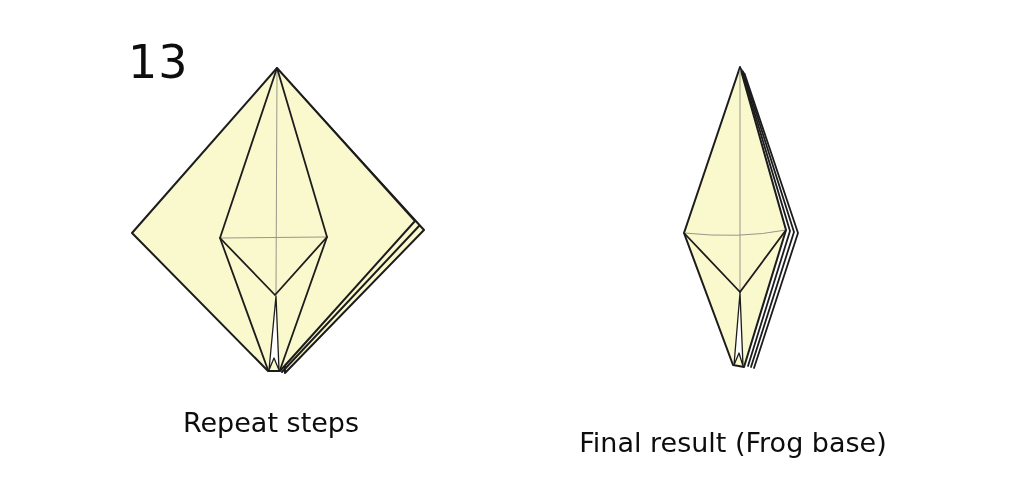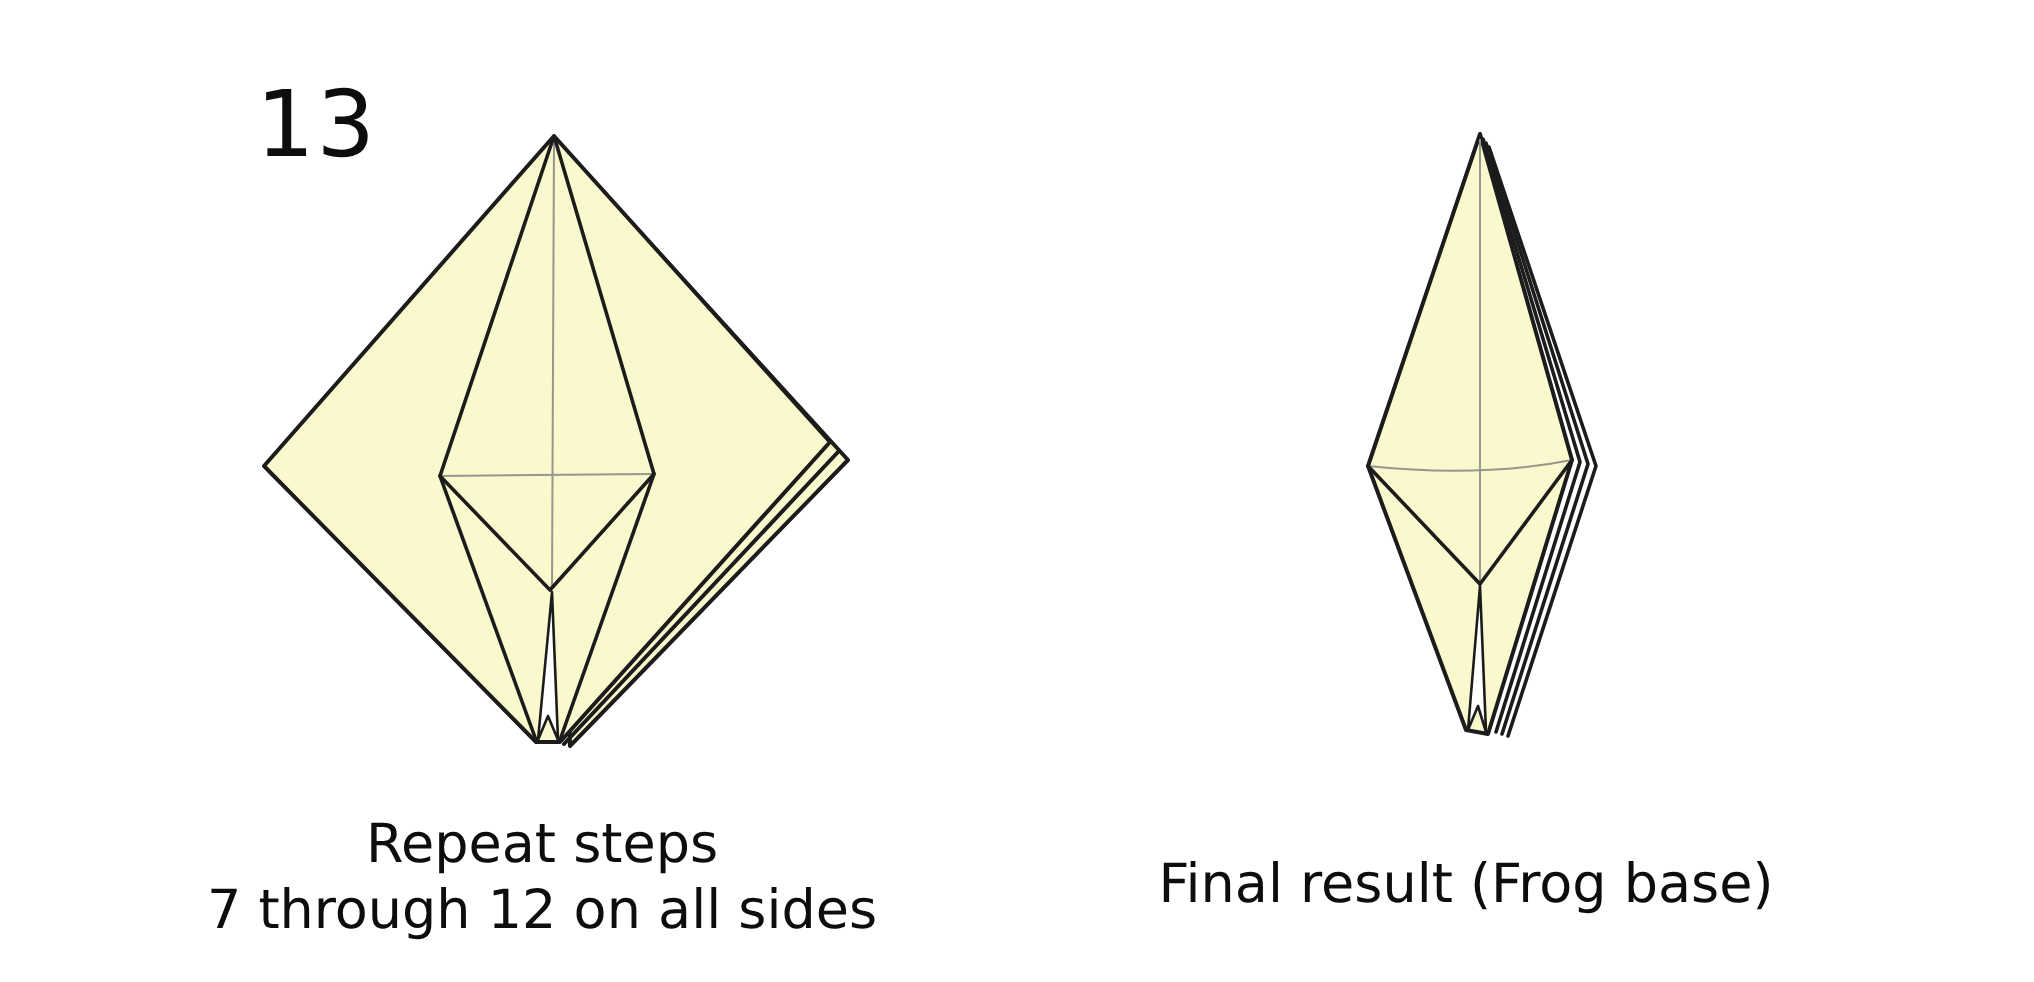--- a/index.html
+++ b/index.html
@@ -66,21 +66,20 @@
       <polygon points="277,68 327,237 275,295 220,238" stroke-width="1.8"></polygon>
       <line x1="220" y1="238" x2="268" y2="370" stroke-width="1.8"></line>
       <line x1="327" y1="237" x2="280" y2="370" stroke-width="1.8"></line>
 
       <polygon points="276,296 269,370 274,358 279,370" stroke-width="1.3" fill="#ffffff"></polygon>
     </g>
   </svg>
 
   <div class="caption cap13">
     <span>Repeat steps</span>
-    <span>7 through 12 on all sides</span>
   </div>
 
 
   <svg class="figure fig14" viewBox="655 50 170 330" xmlns="http://www.w3.org/2000/svg">
     <g stroke="#1c1c1c" stroke-linejoin="round" stroke-linecap="round" fill="none">
 
       <polyline points="744.5,73.5 798,233 754,368" stroke-width="1.8"></polyline>
       <polyline points="743,71.5 794,232 751,367" stroke-width="1.8"></polyline>
       <polyline points="741.5,69.5 790,231 748,366" stroke-width="1.8"></polyline>
 

